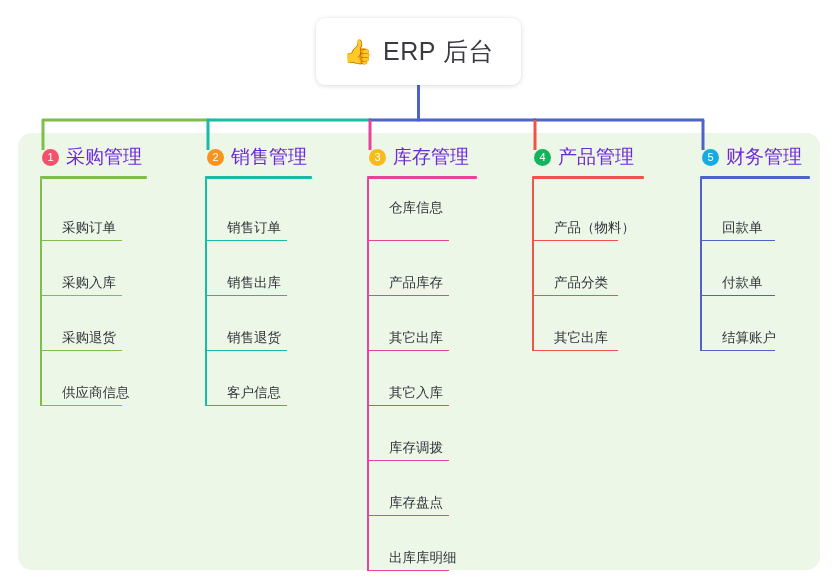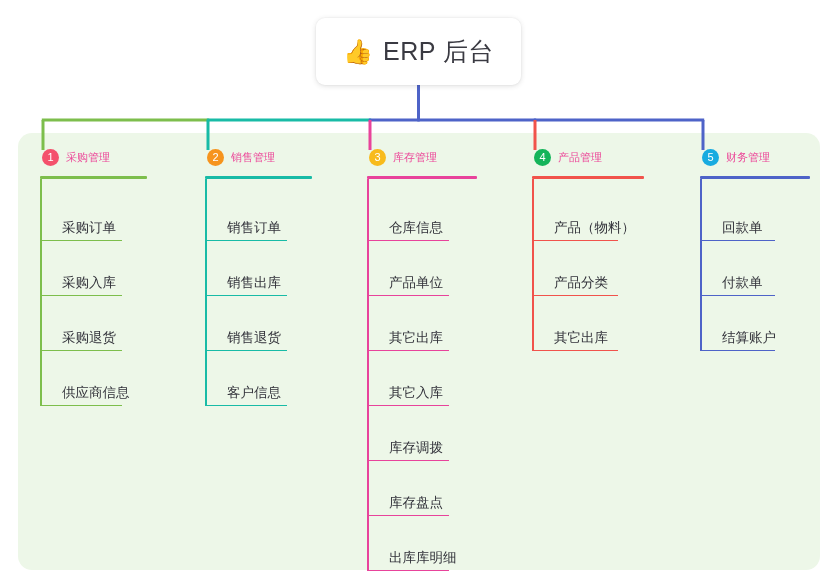--- a/index.html
+++ b/index.html
@@ -40,21 +40,21 @@
   svg.conn{position:absolute;left:0;top:0;width:839px;height:588px;pointer-events:none;z-index:2;}
 
   
   .col{position:absolute;top:145px;z-index:4;}
   .col-head{display:flex;align-items:center;gap:7px;height:24px;padding-left:2px;}
   .badge{
     width:17px;height:17px;border-radius:50%;
     color:#fff;font-size:11px;line-height:17px;text-align:center;
     flex:0 0 auto;font-family:"Liberation Sans",sans-serif;
   }
-  .col-title{font-size:11px;color:#ec4899;white-space:nowrap;}
+  .col-title{font-size:19px;color:#6d28d9;white-space:nowrap;}
   .head-rule{height:3px;margin-top:7px;border-radius:1px;}
 
   
   .items{position:relative;margin-top:0;}
   .spine{position:absolute;left:0;top:0;width:1.6px;}
   .item{
     position:relative;
     display:flex;align-items:flex-end;
     box-sizing:border-box;
   }
@@ -146,26 +146,26 @@
         </div>
       </div>
       <div class="col" style="left: 367px; width: 155px;">
         <div class="col-head">
           <span class="badge" style="background: rgb(248, 187, 28);">3</span>
           <span class="col-title">库存管理</span>
         </div>
         <div class="head-rule" style="background: rgb(232, 67, 155); width: 110px;"></div>
         <div class="items">
           <div class="spine" style="background: rgb(232, 67, 155); height: 392px;"></div>
-          <div class="item" style="height: 62px;">
+          <div class="item" style="height: 62px; align-items: center;">
             <span class="item-label">仓库信息</span>
             <div class="item-rule" style="background: rgb(232, 67, 155); width: 82px;"></div>
           </div>
           <div class="item" style="height: 55px;">
-            <span class="item-label">产品单位</span>
+            <span class="item-label">产品库存</span>
             <div class="item-rule" style="background: rgb(232, 67, 155); width: 82px;"></div>
           </div>
           <div class="item" style="height: 55px;">
             <span class="item-label">其它出库</span>
             <div class="item-rule" style="background: rgb(232, 67, 155); width: 82px;"></div>
           </div>
           <div class="item" style="height: 55px;">
             <span class="item-label">其它入库</span>
             <div class="item-rule" style="background: rgb(232, 67, 155); width: 82px;"></div>
           </div>

